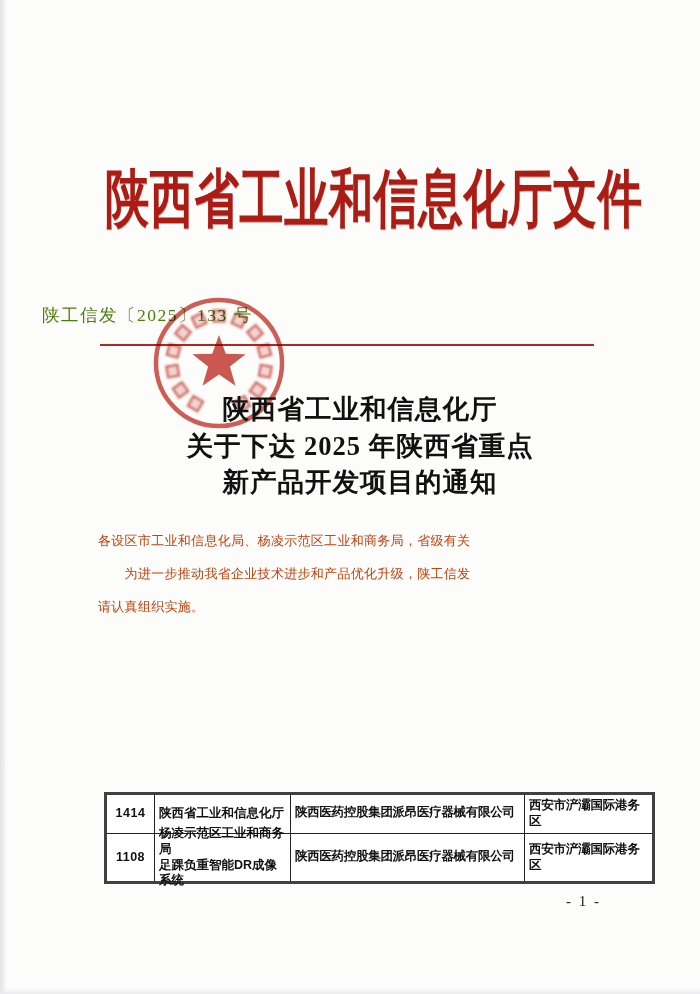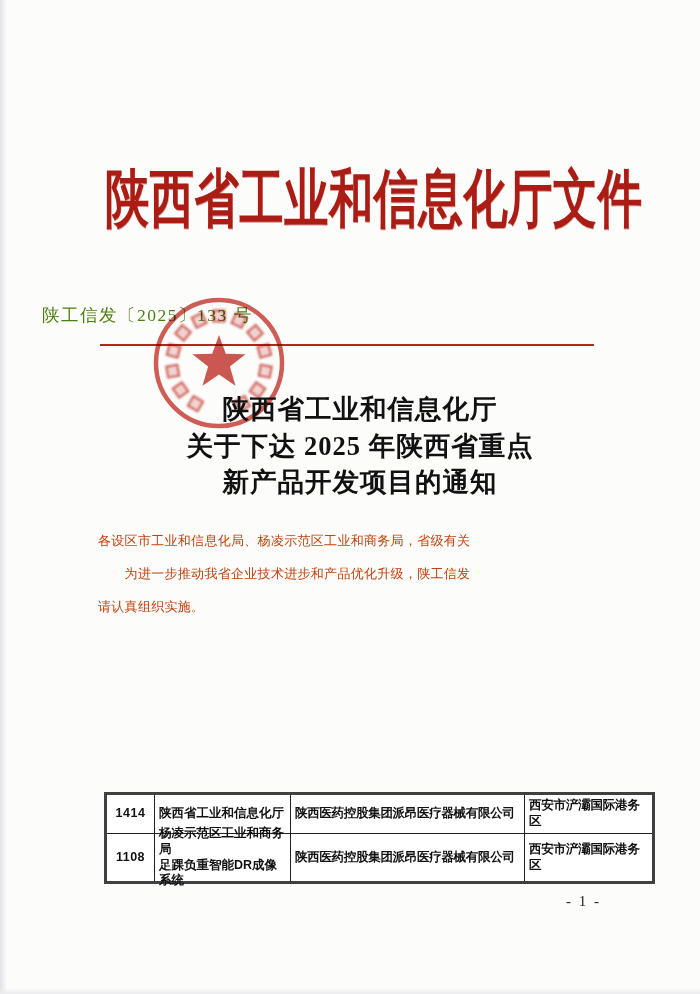--- a/index.html
+++ b/index.html
@@ -92,21 +92,21 @@
   .t-row.second .cell{height:47px;}
   .cell{
     display:flex;align-items:center;
     padding:1px 4px;box-sizing:border-box;
     border-right:1.5px solid #222;
     line-height:1.25;
   }
   .cell:last-child{border-right:none;}
   .cell.num{justify-content:center;letter-spacing:0.5px;}
   .cell.product{white-space:pre-line;}
-  .cell.company{letter-spacing:-0.3px;padding-right:2px;}
+  .cell.company{letter-spacing:-0.3px;padding-right:2px;font-family:Liberation Mono, monospace;}
   .cell.district{letter-spacing:-0.2px;}
 
   
   .page-number{
     position:absolute;top:893px;left:566px;
     font-size:15px;letter-spacing:2px;color:#222;
   }
 </style>
 </head>
 <body>

